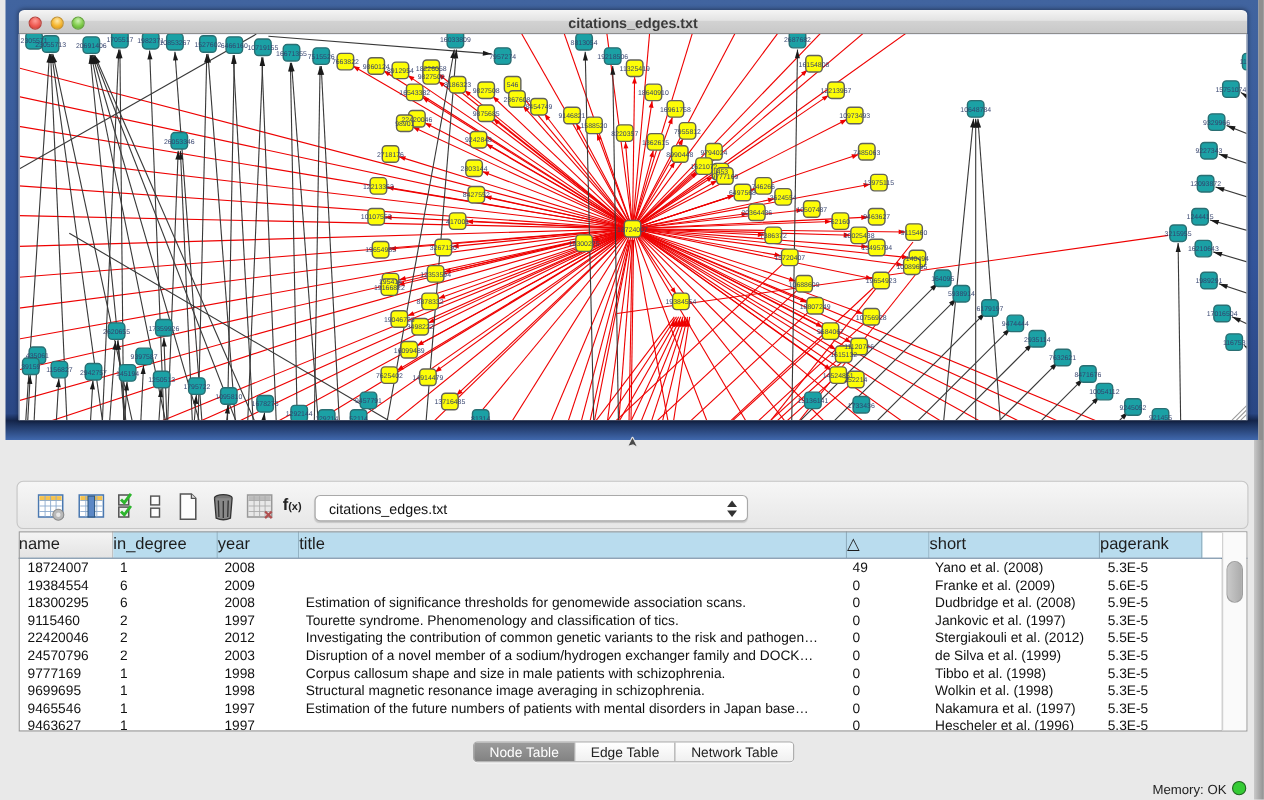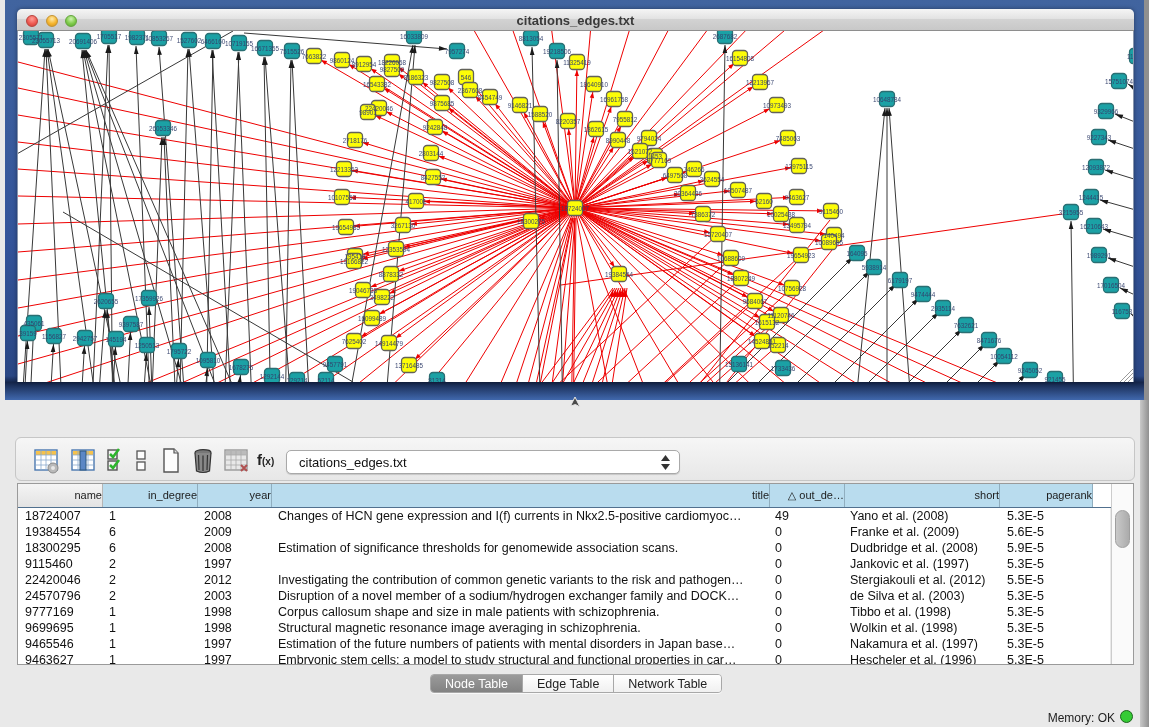--- a/index.html
+++ b/index.html
@@ -21,21 +21,21 @@
 #tp-head{position:absolute;left:0;top:1px;width:1149px;height:33px;
  background:linear-gradient(to bottom,#e8e8e8,#dcdcdc);border-bottom:1px solid #bfbfbf;border-top:1px solid #f8f8f8}
 #tp-head span{position:absolute;left:8px;top:9px;font-size:13px;color:#222}
 #toolbar{position:absolute;left:15px;top:37px;width:1120px;height:44px;border:1px solid #c6c6c6;border-radius:6px;
  background:linear-gradient(to bottom,#f6f6f6,#e7e7e7)}
 #combo{position:absolute;left:270px;top:12px;width:394px;height:24px;background:#fff;border:1px solid #a9a9a9;
  border-radius:5px;box-shadow:0 1px 1px rgba(0,0,0,.15)}
 #combo span{position:absolute;left:12px;top:4px;font-size:13px;color:#111}
 #thead{position:absolute;left:17px;top:83px;width:1117px;height:25px;background:#fff}
 .hc{position:absolute;top:0;height:24px;background:#b9dcee;border-right:1px solid #90aebf;
- font-size:11px;color:#1c1c1c;text-align:right;line-height:24px}
+ font-size:15px;color:#1c1c1c;text-align:left;line-height:24px}
 #thead .first{background:linear-gradient(to bottom,#f5f5f5,#e3e3e3);border-right:1px solid #b5b5b5}
 #tbody{position:absolute;left:17px;top:108px;width:1093px;height:156px;background:#fff;overflow:hidden}
 .trow{position:absolute;left:0;width:1093px;height:16px}
 .trow span{position:absolute;top:0;font-size:12.5px;line-height:16px;color:#111;white-space:nowrap}
 #tborder{position:absolute;left:17px;top:83px;width:1117px;height:182px;border:1px solid #9a9a9a;pointer-events:none}
 #vsb{position:absolute;left:1111px;top:84px;width:22px;height:180px;background:#fafafa;border-left:1px solid #ccc}
 #vsbthumb{position:absolute;left:3px;top:26px;width:15px;height:38px;background:linear-gradient(to right,#c9c9c9,#ababab);border:1px solid #9e9e9e;border-radius:8px}
 #tabs{position:absolute;left:430px;top:274px;height:19px;display:flex;border:1px solid #a8a8a8;border-radius:4px;overflow:hidden;
  box-shadow:0 1px 0 rgba(255,255,255,.7)}
 .tab{font-size:12.5px;line-height:18px;padding:0 14px;background:linear-gradient(to bottom,#ffffff,#f0f0f0);color:#222}
@@ -791,21 +791,20 @@
     <div class="hc" style="left:753px;width:75px">△ out_de…</div>
     <div class="hc" style="left:828px;width:155px">short</div>
     <div class="hc" style="left:983px;width:93px">pagerank</div>
     <div style="position:absolute;left:0;top:24px;width:1117px;height:1px;background:#51708e"></div>
   </div>
   <div id="tbody">
       <div class="trow" style="top:0px">
 <span style="left:8px">18724007</span>
 <span style="left:92px">1</span>
 <span style="left:187px">2008</span>
-<span style="left:261px">Changes of HCN gene expression and I(f) currents in Nkx2.5-positive cardiomyoc…</span>
 <span style="left:758px">49</span>
 <span style="left:833px">Yano et al. (2008)</span>
 <span style="left:990px">5.3E-5</span>
 </div>
 <div class="trow" style="top:16px">
 <span style="left:8px">19384554</span>
 <span style="left:92px">6</span>
 <span style="left:187px">2009</span>
 <span style="left:758px">0</span>
 <span style="left:833px">Franke et al. (2009)</span>
@@ -817,40 +816,41 @@
 <span style="left:187px">2008</span>
 <span style="left:261px">Estimation of significance thresholds for genomewide association scans.</span>
 <span style="left:758px">0</span>
 <span style="left:833px">Dudbridge et al. (2008)</span>
 <span style="left:990px">5.9E-5</span>
 </div>
 <div class="trow" style="top:48px">
 <span style="left:8px">9115460</span>
 <span style="left:92px">2</span>
 <span style="left:187px">1997</span>
+<span style="left:261px">Tourette syndrome. Phenomenology and classification of tics.</span>
 <span style="left:758px">0</span>
 <span style="left:833px">Jankovic et al. (1997)</span>
 <span style="left:990px">5.3E-5</span>
 </div>
 <div class="trow" style="top:64px">
 <span style="left:8px">22420046</span>
 <span style="left:92px">2</span>
 <span style="left:187px">2012</span>
 <span style="left:261px">Investigating the contribution of common genetic variants to the risk and pathogen…</span>
 <span style="left:758px">0</span>
 <span style="left:833px">Stergiakouli et al. (2012)</span>
 <span style="left:990px">5.5E-5</span>
 </div>
 <div class="trow" style="top:80px">
 <span style="left:8px">24570796</span>
 <span style="left:92px">2</span>
 <span style="left:187px">2003</span>
 <span style="left:261px">Disruption of a novel member of a sodium/hydrogen exchanger family and DOCK…</span>
 <span style="left:758px">0</span>
-<span style="left:833px">de Silva et al. (2003)</span>
+<span style="left:833px">de Silva et al. (1999)</span>
 <span style="left:990px">5.3E-5</span>
 </div>
 <div class="trow" style="top:96px">
 <span style="left:8px">9777169</span>
 <span style="left:92px">1</span>
 <span style="left:187px">1998</span>
 <span style="left:261px">Corpus callosum shape and size in male patients with schizophrenia.</span>
 <span style="left:758px">0</span>
 <span style="left:833px">Tibbo et al. (1998)</span>
 <span style="left:990px">5.3E-5</span>
@@ -870,21 +870,20 @@
 <span style="left:187px">1997</span>
 <span style="left:261px">Estimation of the future numbers of patients with mental disorders in Japan base…</span>
 <span style="left:758px">0</span>
 <span style="left:833px">Nakamura et al. (1997)</span>
 <span style="left:990px">5.3E-5</span>
 </div>
 <div class="trow" style="top:144px">
 <span style="left:8px">9463627</span>
 <span style="left:92px">1</span>
 <span style="left:187px">1997</span>
-<span style="left:261px">Embryonic stem cells: a model to study structural and functional properties in car…</span>
 <span style="left:758px">0</span>
 <span style="left:833px">Hescheler et al. (1996)</span>
 <span style="left:990px">5.3E-5</span>
 </div>
     </div>
   <div id="tborder"></div>
   <div id="vsb">
       <div id="vsbthumb"></div>
     </div>
   <div id="tabs">

